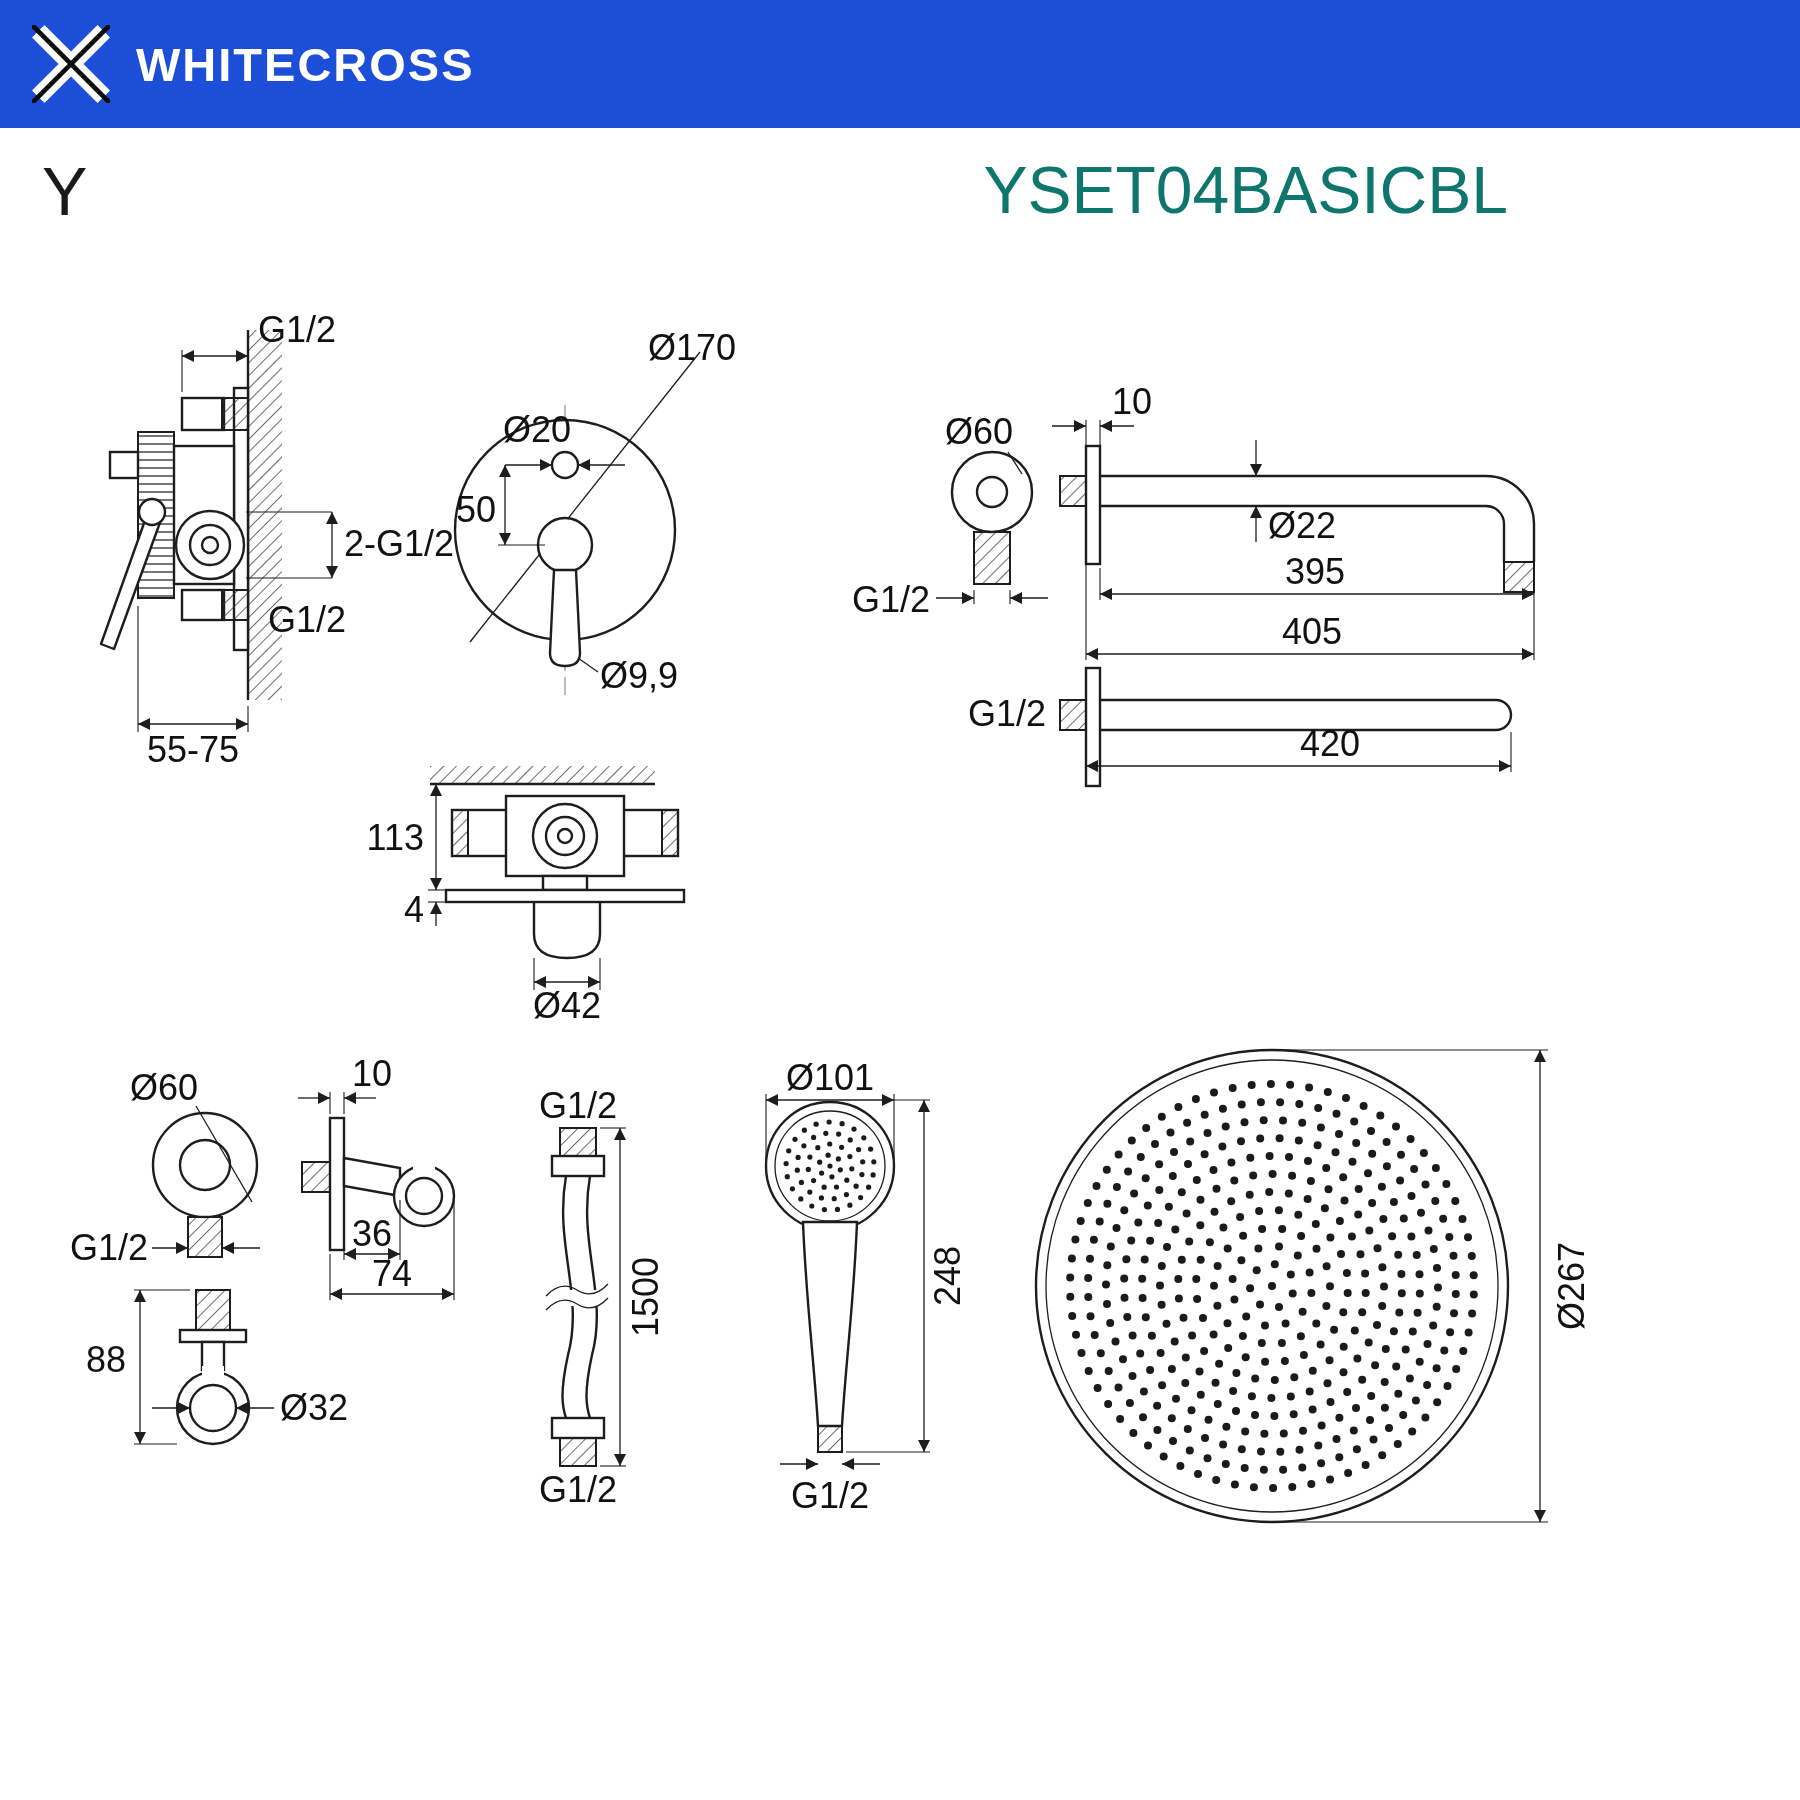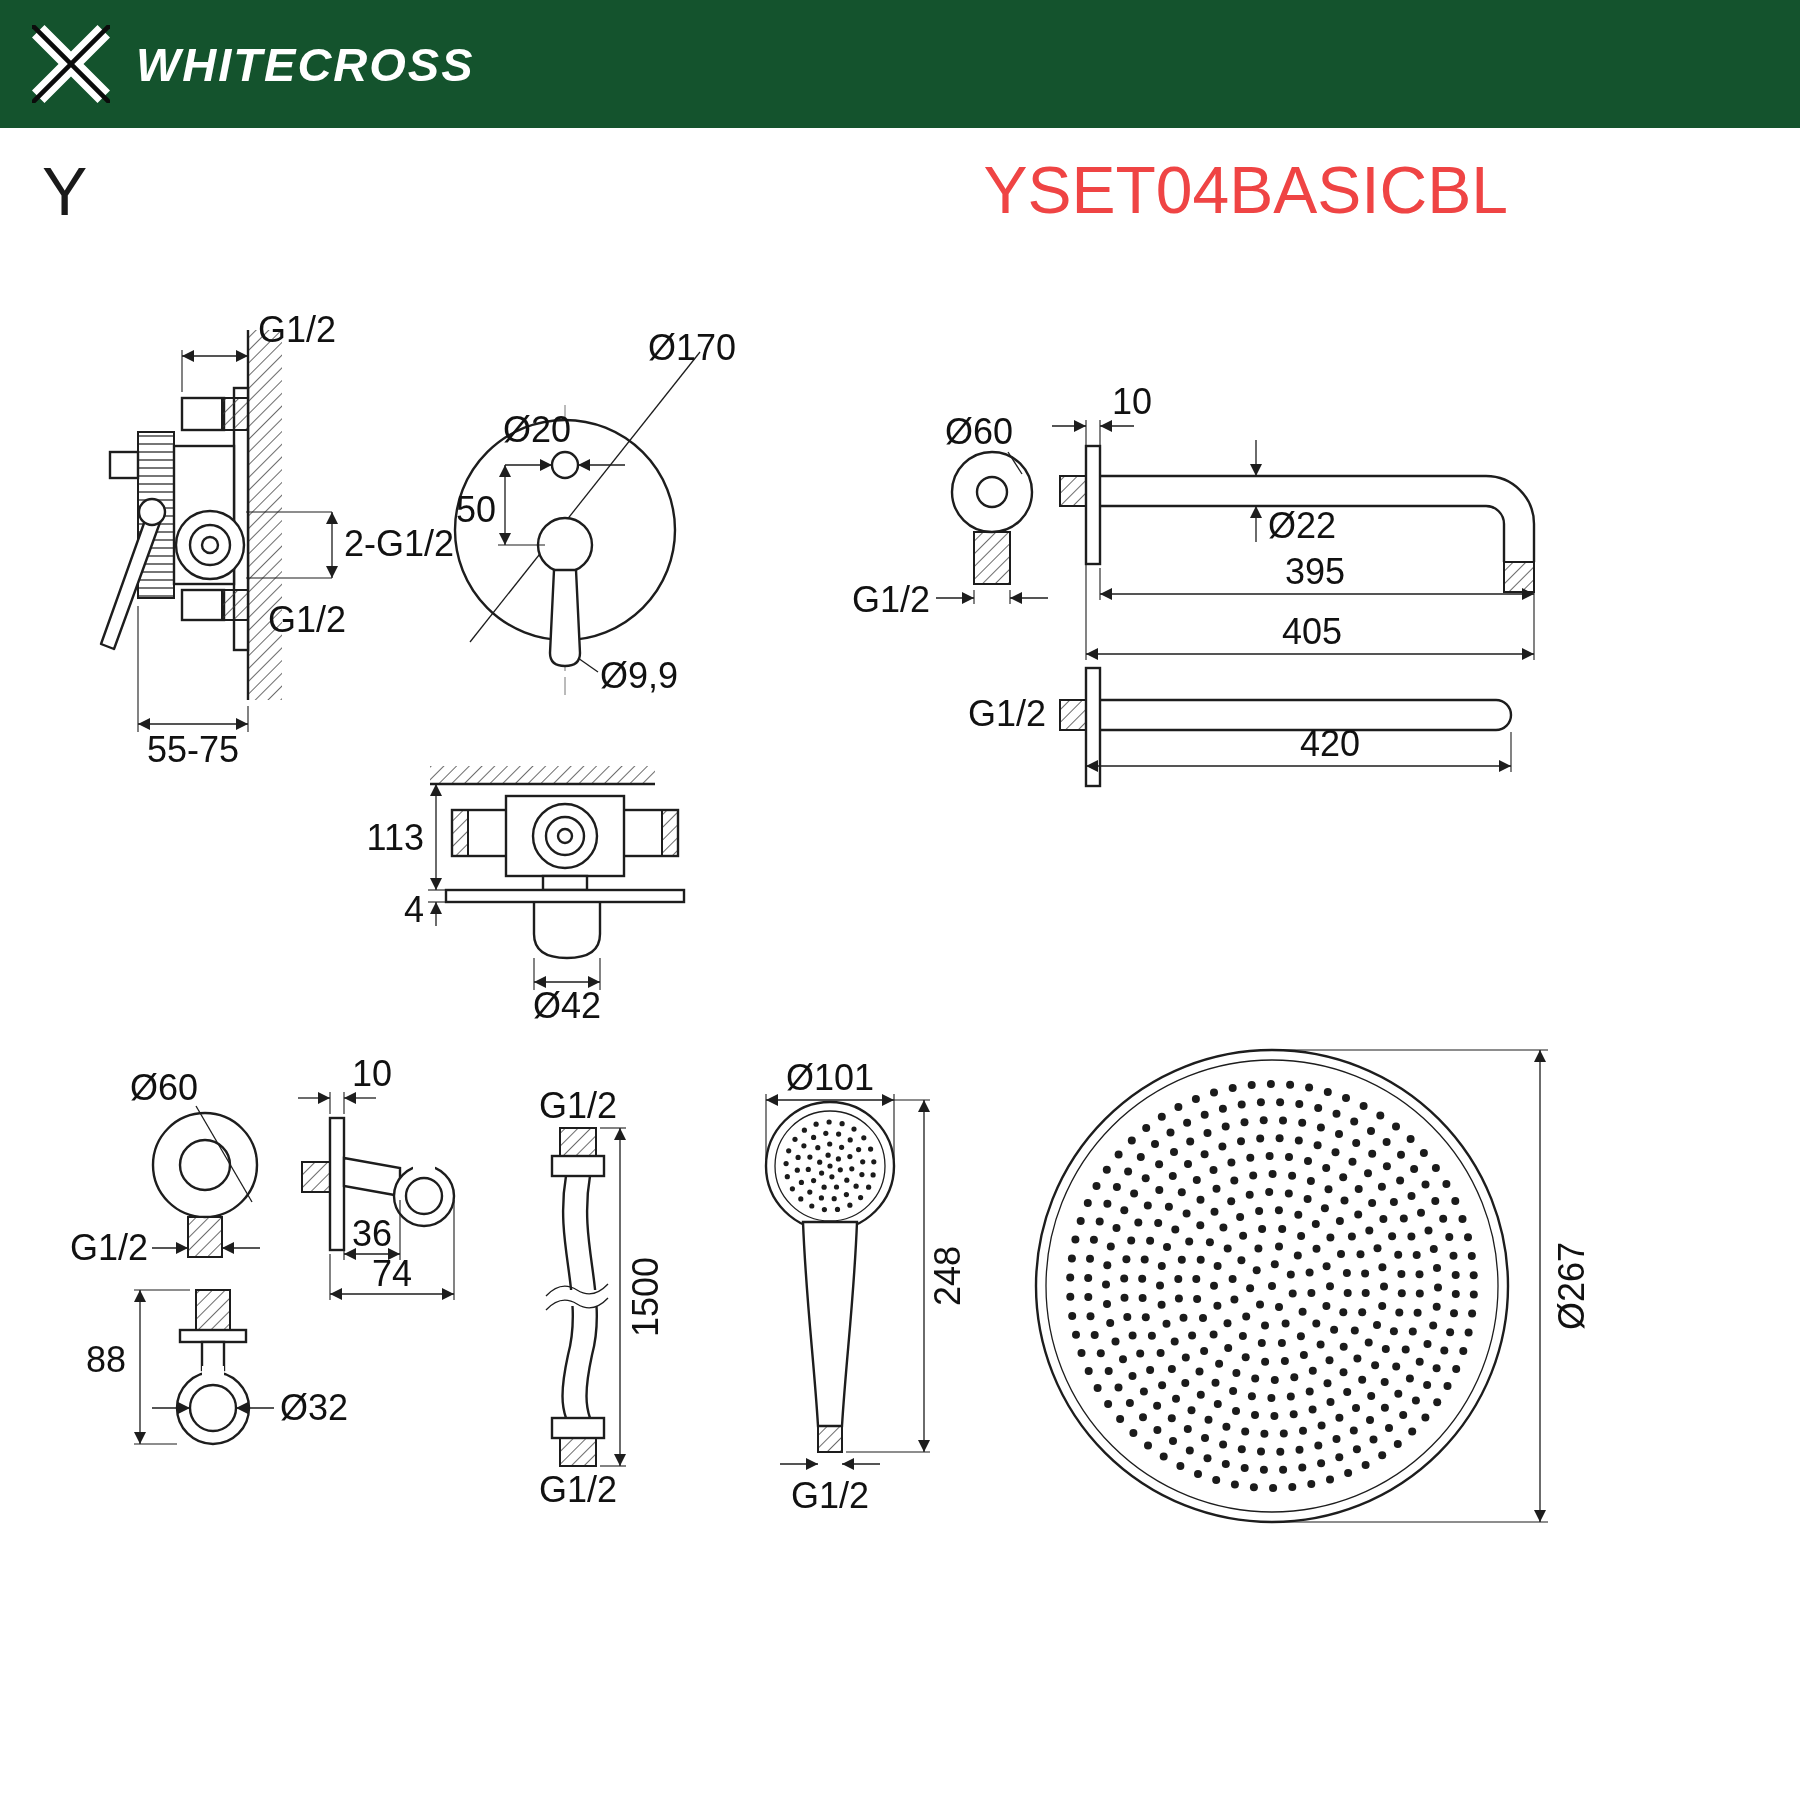--- a/index.html
+++ b/index.html
@@ -3,26 +3,26 @@
 <meta charset="utf-8">
 <style>
   * { margin:0; padding:0; box-sizing:border-box; }
   html,body { background:#ffffff; }
   body {
     width:1800px; height:1800px; position:relative; overflow:hidden;
     font-family:"Liberation Sans", sans-serif; color:#1a1a1a;
   }
   .topbar {
     position:absolute; left:0; top:0; width:1800px; height:128px;
-    background:#14532d; display:flex; align-items:center;font-style:italic;
+    background:#1d4ed8; display:flex; align-items:center;
   }
   .logo { width:78px; height:78px; margin-left:32px; flex:0 0 auto; }
   .brand { color:#ffffff; font-size:47px; font-weight:bold; letter-spacing:2px; margin-left:26px; }
   .series { position:absolute; left:42px; top:152px; font-size:68px; color:#1a1a1a; }
-  .model  { position:absolute; top:152px; right:292px; font-size:66px; color:#ef4444; }
+  .model  { position:absolute; top:152px; right:292px; font-size:66px; color:#0f766e; }
   svg.draw { position:absolute; left:0; top:0; }
   .o  { fill:#ffffff; stroke:#1d1d1d; stroke-width:2.4px; }
   .o2 { fill:none;    stroke:#1d1d1d; stroke-width:2.4px; }
   .t  { fill:none;    stroke:#1d1d1d; stroke-width:1.3px; }
   .hh { stroke:#1d1d1d; stroke-width:2px; }
   .d  { stroke:#1d1d1d; stroke-width:1.3px; fill:none; }
   .e  { stroke:#1d1d1d; stroke-width:1.1px; fill:none; }
   .cl { stroke:#777; stroke-width:1px; stroke-dasharray:18 6 4 6; fill:none; }
   .dt { font-size:36px; fill:#111; }
   .dots circle { fill:#1b1b1b; }

